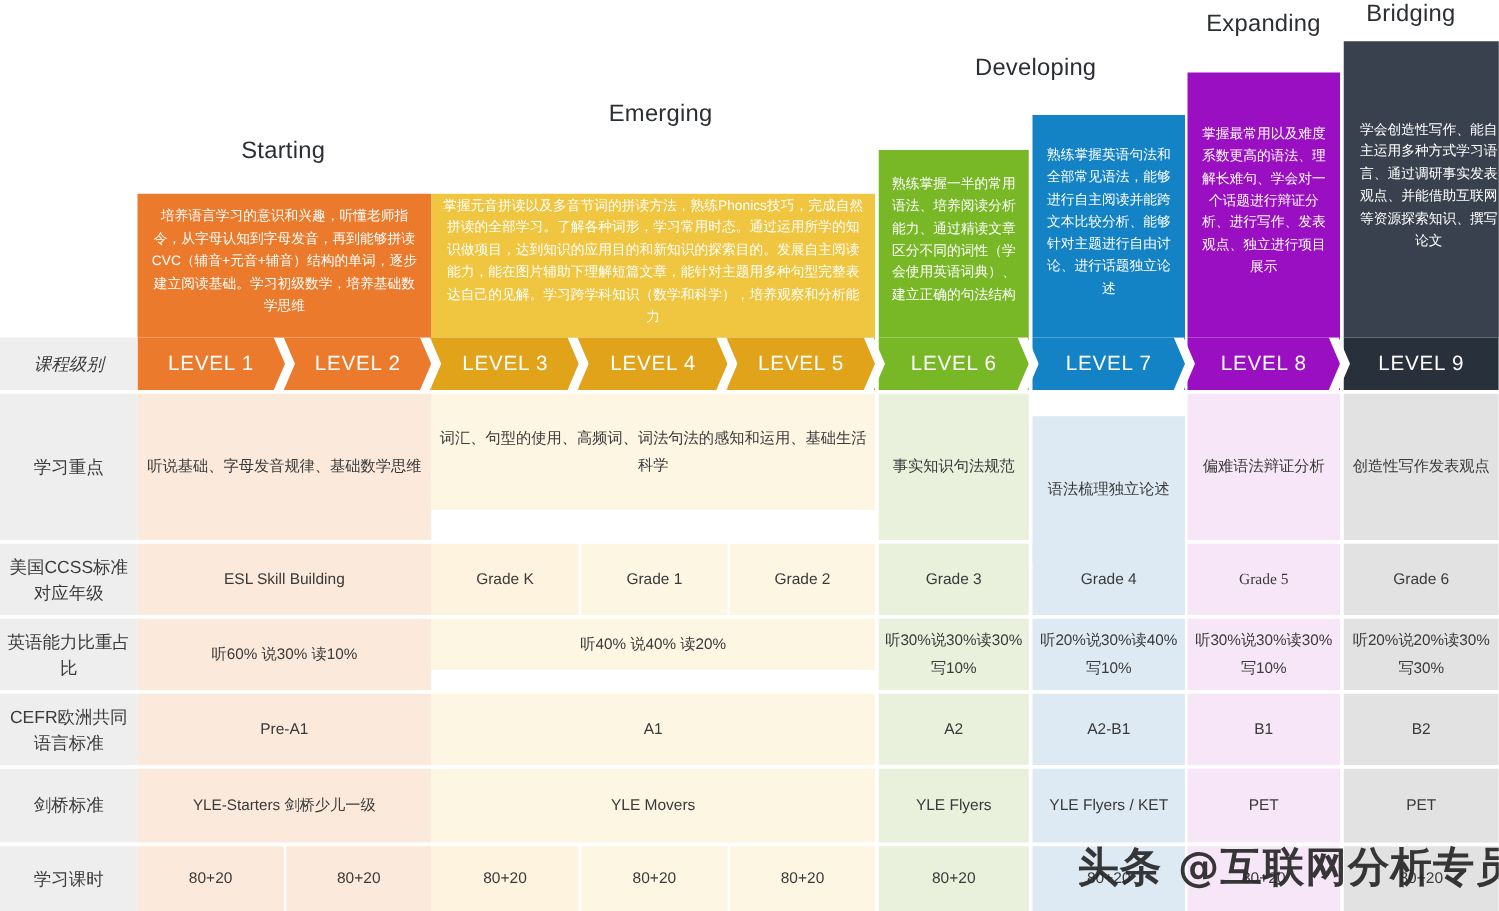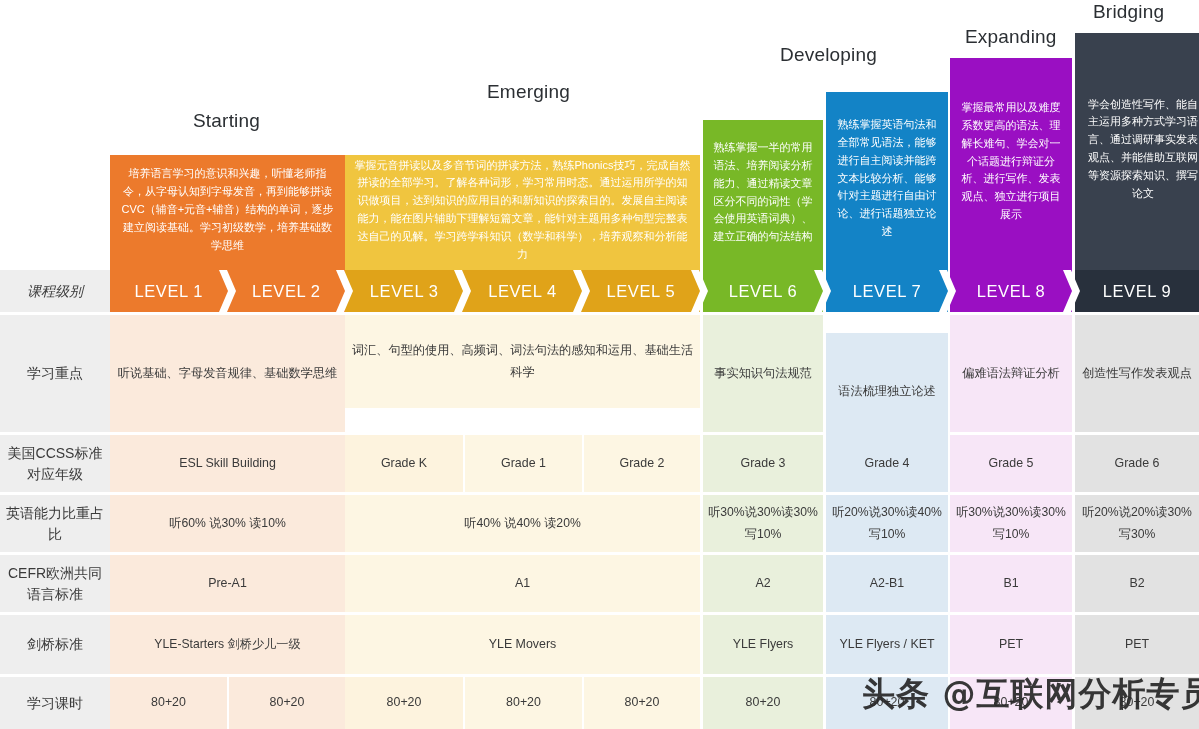--- a/index.html
+++ b/index.html
@@ -86,21 +86,21 @@
     font-family: "DejaVu Sans", "Liberation Sans", sans-serif;
   }
 </style>
 </head>
 <body>
 
 <div id="stage">
     <div class="stage-label" style="left: 193px; top: 110px;">Starting</div>
     <div class="stage-label" style="left: 487px; top: 81px;">Emerging</div>
     <div class="stage-label" style="left: 780px; top: 44px;">Developing</div>
-    <div class="stage-label" style="left: 965px; top: 26px;">Expanding</div>
+    <div class="stage-label" style="left: 965px; top: 9px;">Expanding</div>
     <div class="stage-label" style="left: 1093px; top: 1px;">Bridging</div>
     <div class="desc-card" style="left: 110px; top: 155px; width: 235px; height: 115px; background: rgb(236, 122, 44);">
       <span>培养语言学习的意识和兴趣，听懂老师指令，从字母认知到字母发音，再到能够拼读CVC（辅音+元音+辅音）结构的单词，逐步建立阅读基础。学习初级数学，培养基础数学思维</span>
     </div>
     <div class="desc-card" style="left: 345px; top: 155px; width: 355px; height: 115px; background: rgb(240, 197, 63);">
       <span>掌握元音拼读以及多音节词的拼读方法，熟练Phonics技巧，完成自然拼读的全部学习。了解各种词形，学习常用时态。通过运用所学的知识做项目，达到知识的应用目的和新知识的探索目的。发展自主阅读能力，能在图片辅助下理解短篇文章，能针对主题用多种句型完整表达自己的见解。学习跨学科知识（数学和科学），培养观察和分析能力</span>
     </div>
     <div class="desc-card" style="left: 703px; top: 120px; width: 120px; height: 150px; background: rgb(120, 184, 39);">
       <span>熟练掌握一半的常用语法、培养阅读分析能力、通过精读文章区分不同的词性（学会使用英语词典）、建立正确的句法结构</span>
     </div>
@@ -174,24 +174,24 @@
     <div class="cell" style="left: 703px; width: 120px; top: 315px; height: 117px; background: rgb(233, 240, 220);">事实知识句法规范</div>
     <div class="cell" style="left: 826px; width: 122px; top: 315px; height: 117px; background: rgb(221, 233, 243); margin-top: 18px;">语法梳理独立论述</div>
     <div class="cell" style="left: 950px; width: 122px; top: 315px; height: 117px; background: rgb(247, 230, 247);">偏难语法辩证分析</div>
     <div class="cell" style="left: 1075px; width: 124px; top: 315px; height: 117px; background: rgb(226, 226, 226);">创造性写作发表观点</div>
     <div class="cell en" style="left: 110px; width: 235px; top: 435px; height: 57px; background: rgb(251, 234, 220);">ESL Skill Building</div>
     <div class="cell en" style="left: 345px; width: 118px; top: 435px; height: 57px; background: rgb(253, 243, 222);">Grade K</div>
     <div class="cell en" style="left: 465px; width: 117px; top: 435px; height: 57px; background: rgb(253, 246, 227);">Grade 1</div>
     <div class="cell en" style="left: 584px; width: 116px; top: 435px; height: 57px; background: rgb(253, 246, 227);">Grade 2</div>
     <div class="cell en" style="left: 703px; width: 120px; top: 435px; height: 57px; background: rgb(233, 240, 220);">Grade 3</div>
     <div class="cell en" style="left: 826px; width: 122px; top: 435px; height: 57px; background: rgb(221, 233, 243);">Grade 4</div>
-    <div class="cell en" style="left: 950px; width: 122px; top: 435px; height: 57px; background: rgb(247, 230, 247);">Grade 5</div>
+    <div class="cell en" style="left: 950px; width: 122px; top: 435px; height: 57px; background: rgb(247, 230, 247); font-family: Liberation Serif, serif;">Grade 5</div>
     <div class="cell en" style="left: 1075px; width: 124px; top: 435px; height: 57px; background: rgb(226, 226, 226);">Grade 6</div>
     <div class="cell" style="left: 110px; width: 235px; top: 495px; height: 57px; background: rgb(251, 234, 220);">听60% 说30% 读10%</div>
-    <div class="cell" style="left: 345px; width: 355px; top: 495px; height: 57px; background: rgb(253, 246, 227);">听40% 说40% 读20%</div>
+    <div class="cell" style="left: 345px; width: 355px; top: 495px; height: 41px; background: rgb(253, 246, 227);">听40% 说40% 读20%</div>
     <div class="cell" style="left: 703px; width: 120px; top: 495px; height: 57px; background: rgb(233, 240, 220);">听30%说30%读30% 写10%</div>
     <div class="cell" style="left: 826px; width: 122px; top: 495px; height: 57px; background: rgb(221, 233, 243);">听20%说30%读40% 写10%</div>
     <div class="cell" style="left: 950px; width: 122px; top: 495px; height: 57px; background: rgb(247, 230, 247);">听30%说30%读30% 写10%</div>
     <div class="cell" style="left: 1075px; width: 124px; top: 495px; height: 57px; background: rgb(226, 226, 226);">听20%说20%读30% 写30%</div>
     <div class="cell en" style="left: 110px; width: 235px; top: 555px; height: 57px; background: rgb(251, 234, 220);">Pre-A1</div>
     <div class="cell en" style="left: 345px; width: 355px; top: 555px; height: 57px; background: rgb(253, 246, 227);">A1</div>
     <div class="cell en" style="left: 703px; width: 120px; top: 555px; height: 57px; background: rgb(233, 240, 220);">A2</div>
     <div class="cell en" style="left: 826px; width: 122px; top: 555px; height: 57px; background: rgb(221, 233, 243);">A2-B1</div>
     <div class="cell en" style="left: 950px; width: 122px; top: 555px; height: 57px; background: rgb(247, 230, 247);">B1</div>
     <div class="cell en" style="left: 1075px; width: 124px; top: 555px; height: 57px; background: rgb(226, 226, 226);">B2</div>

